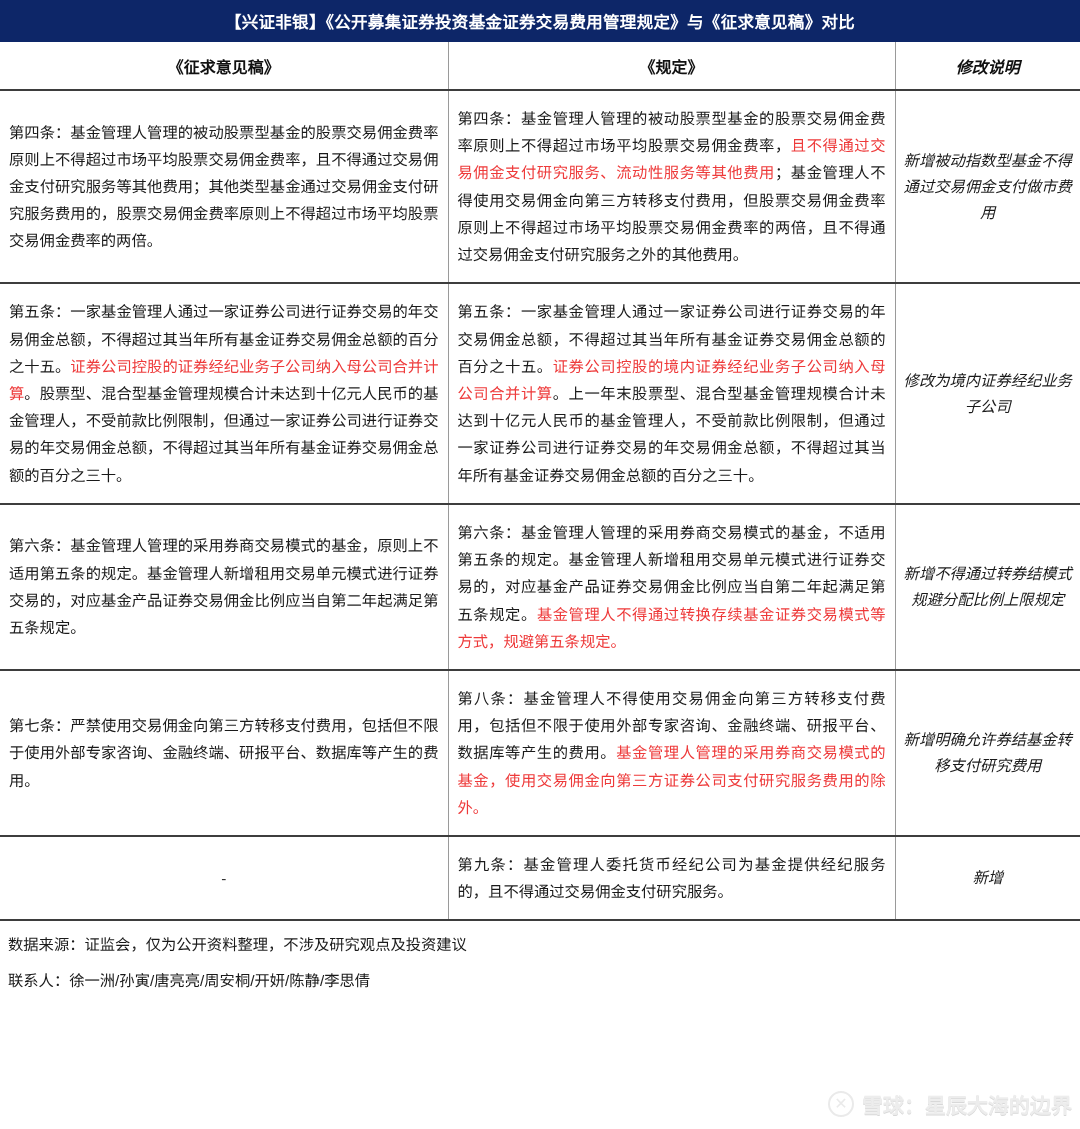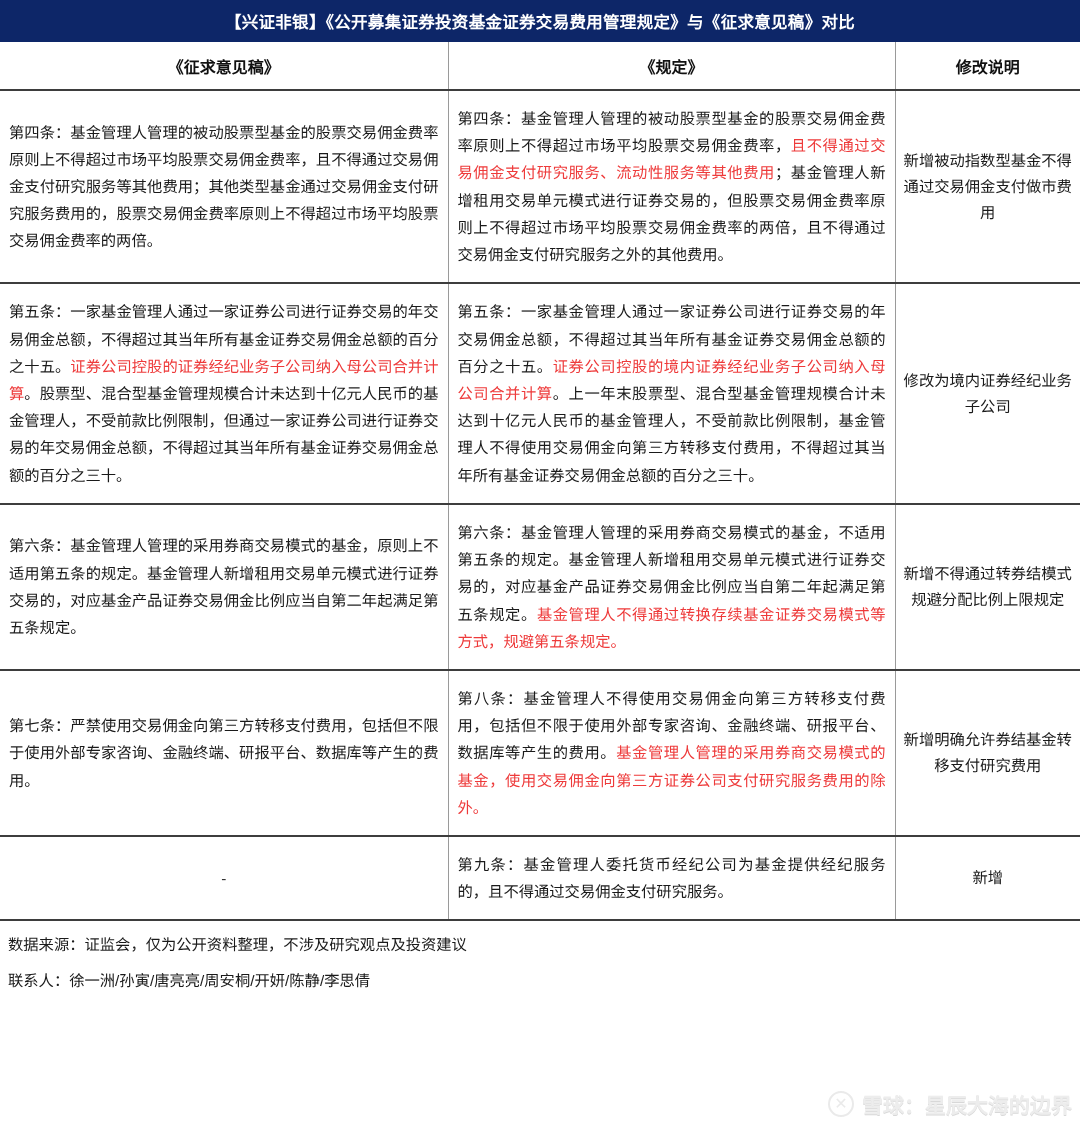--- a/index.html
+++ b/index.html
@@ -52,21 +52,21 @@
   table.cmp col.c1 { width: 448px; }
   table.cmp col.c2 { width: 447px; }
   table.cmp col.c3 { width: 185px; }
 
   table.cmp th, table.cmp td {
     border-left: 1px solid #9a9a9a;
     border-right: 1px solid #9a9a9a;
     vertical-align: middle;
   }
   table.cmp th:first-child, table.cmp td:first-child { border-left: none; }
-  table.cmp th:last-child, table.cmp td:last-child { border-right: none; }
+  table.cmp th:last-child, table.cmp td:last-child { border-right: none; font-style: italic; }
 
   thead th {
     height: 48px;
     font-size: 16px;
     font-weight: bold;
     text-align: center;
     color: #111;
     background: #ffffff;
     border-bottom: 2px solid #3d3d3d;
   }
@@ -161,31 +161,31 @@
         <th>修改说明</th>
       </tr>
     </thead>
     <tbody>
 
       <tr>
         <td>
           <span>第四条：基金管理人管理的被动股票型基金的股票交易佣金费率原则上不得超过市场平均股票交易佣金费率，且不得通过交易佣金支付研究服务等其他费用；其他类型基金通过交易佣金支付研究服务费用的，股票交易佣金费率原则上不得超过市场平均股票交易佣金费率的两倍。</span>
         </td>
         <td>
-          <span>第四条：基金管理人管理的被动股票型基金的股票交易佣金费率原则上不得超过市场平均股票交易佣金费率，</span><span class="hl">且不得通过交易佣金支付研究服务、流动性服务等其他费用</span><span>；基金管理人新增租用交易单元模式进行证券交易的，但股票交易佣金费率原则上不得超过市场平均股票交易佣金费率的两倍，且不得通过交易佣金支付研究服务之外的其他费用。</span>
+          <span>第四条：基金管理人管理的被动股票型基金的股票交易佣金费率原则上不得超过市场平均股票交易佣金费率，</span><span class="hl">且不得通过交易佣金支付研究服务、流动性服务等其他费用</span><span>；基金管理人不得使用交易佣金向第三方转移支付费用，但股票交易佣金费率原则上不得超过市场平均股票交易佣金费率的两倍，且不得通过交易佣金支付研究服务之外的其他费用。</span>
         </td>
         <td class="note">新增被动指数型基金不得通过交易佣金支付做市费用</td>
       </tr>
 
       <tr>
         <td>
           <span>第五条：一家基金管理人通过一家证券公司进行证券交易的年交易佣金总额，不得超过其当年所有基金证券交易佣金总额的百分之十五。</span><span class="hl">证券公司控股的证券经纪业务子公司纳入母公司合并计算</span><span>。股票型、混合型基金管理规模合计未达到十亿元人民币的基金管理人，不受前款比例限制，但通过一家证券公司进行证券交易的年交易佣金总额，不得超过其当年所有基金证券交易佣金总额的百分之三十。</span>
         </td>
         <td>
-          <span>第五条：一家基金管理人通过一家证券公司进行证券交易的年交易佣金总额，不得超过其当年所有基金证券交易佣金总额的百分之十五。</span><span class="hl">证券公司控股的境内证券经纪业务子公司纳入母公司合并计算</span><span>。上一年末股票型、混合型基金管理规模合计未达到十亿元人民币的基金管理人，不受前款比例限制，基金管理人不得使用交易佣金向第三方转移支付费用，不得超过其当年所有基金证券交易佣金总额的百分之三十。</span>
+          <span>第五条：一家基金管理人通过一家证券公司进行证券交易的年交易佣金总额，不得超过其当年所有基金证券交易佣金总额的百分之十五。</span><span class="hl">证券公司控股的境内证券经纪业务子公司纳入母公司合并计算</span><span>。上一年末股票型、混合型基金管理规模合计未达到十亿元人民币的基金管理人，不受前款比例限制，但通过一家证券公司进行证券交易的年交易佣金总额，不得超过其当年所有基金证券交易佣金总额的百分之三十。</span>
         </td>
         <td class="note">修改为境内证券经纪业务子公司</td>
       </tr>
 
       <tr>
         <td>
           <span>第六条：基金管理人管理的采用券商交易模式的基金，原则上不适用第五条的规定。基金管理人新增租用交易单元模式进行证券交易的，对应基金产品证券交易佣金比例应当自第二年起满足第五条规定。</span>
         </td>
         <td>
           <span>第六条：基金管理人管理的采用券商交易模式的基金，不适用第五条的规定。基金管理人新增租用交易单元模式进行证券交易的，对应基金产品证券交易佣金比例应当自第二年起满足第五条规定。</span><span class="hl">基金管理人不得通过转换存续基金证券交易模式等方式，规避第五条规定。</span><span></span>

